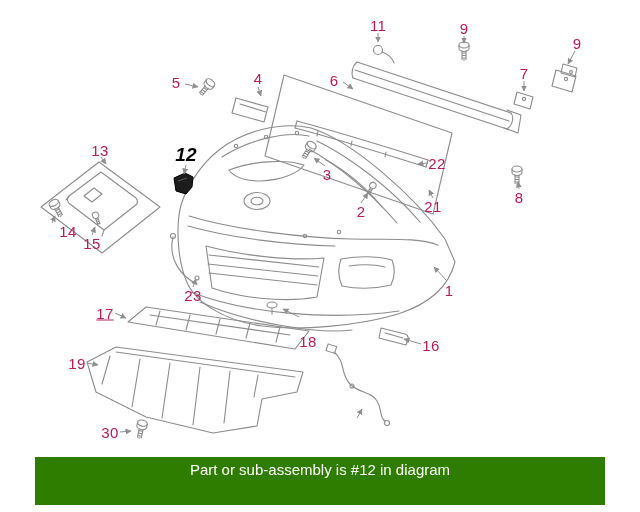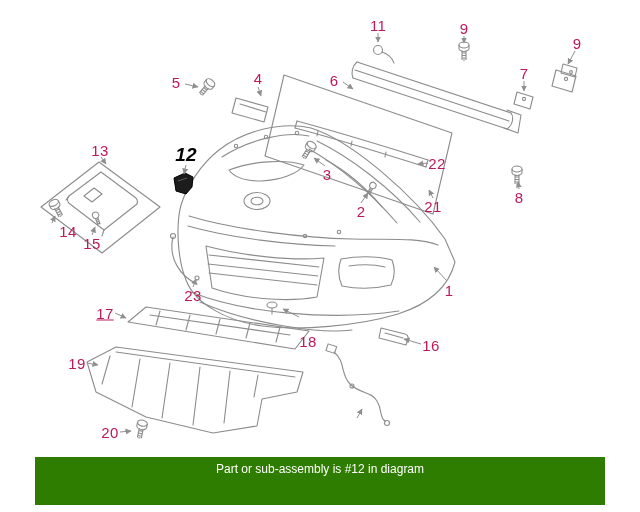--- a/index.html
+++ b/index.html
@@ -25,21 +25,21 @@
     font-weight: bold;
     color: #000000;
   }
   .banner {
     position: absolute;
     left: 35px; top: 457px;
     width: 570px; height: 46px;
     background: var(--banner-bg, #2e7d00);
     color: var(--banner-text, #ffffff);
     text-align: center;
-    font-size: 12px;
+    font-size: 15px;
     line-height: 21px;
     padding-top: 2px;
   }
 </style>
 </head>
 <body>
 
 <div class="stage">
 
   <svg class="artwork" viewBox="0 0 640 512" xmlns="http://www.w3.org/2000/svg">
@@ -195,21 +195,21 @@
       <div class="callout" style="left: 464px; top: 28px;">9</div>
       <div class="callout" style="left: 378px; top: 25px;">11</div>
       <div class="callout highlight" style="left: 186px; top: 155px; font-style: italic;">12</div>
       <div class="callout" style="left: 100px; top: 150px; text-align: center;">13</div>
       <div class="callout" style="left: 68px; top: 231px;">14</div>
       <div class="callout" style="left: 92px; top: 243px;">15</div>
       <div class="callout" style="left: 431px; top: 345px;">16</div>
       <div class="callout" style="left: 105px; top: 313px; text-decoration: underline;">17</div>
       <div class="callout" style="left: 308px; top: 335px; margin-top: 6px;">18</div>
       <div class="callout" style="left: 77px; top: 363px; text-align: center;">19</div>
-      <div class="callout" style="left: 110px; top: 432px;">20</div>
+      <div class="callout" style="left: 110px; top: 432px;">30</div>
       <div class="callout" style="left: 433px; top: 206px;">21</div>
       <div class="callout" style="left: 437px; top: 163px;">22</div>
       <div class="callout" style="left: 193px; top: 295px;">23</div>
       <div class="callout" style="left: 357px; top: 427px; margin-top: 37px;">24</div>
     </div>
 
   <div class="banner">
     <div>Part or sub-assembly is #12 in diagram</div>
   </div>
 

